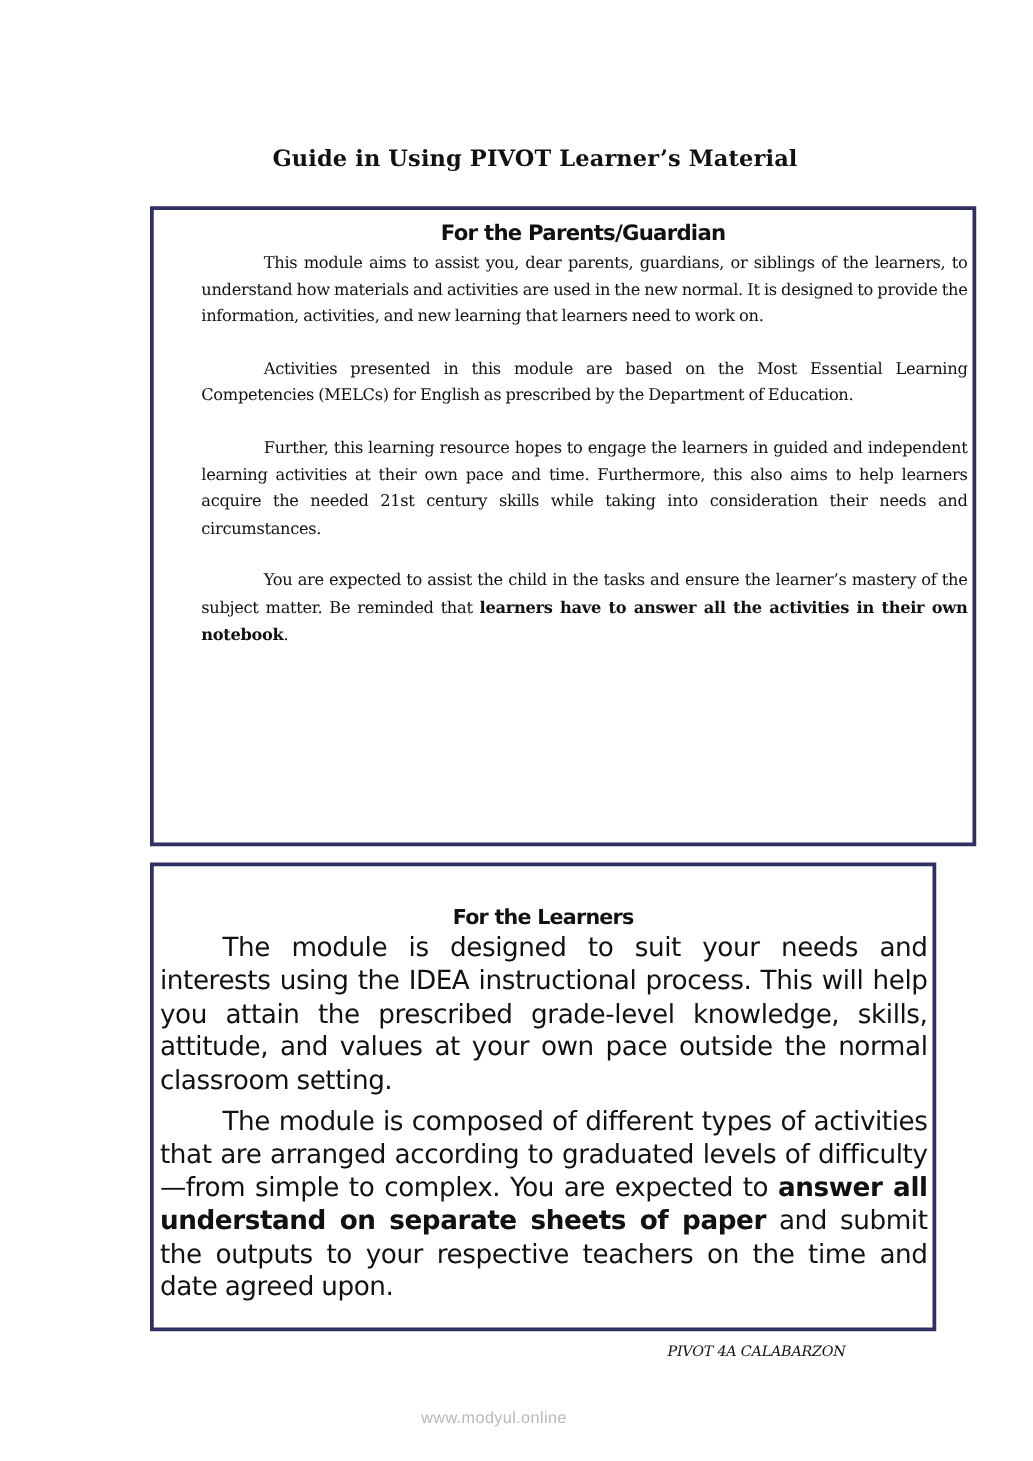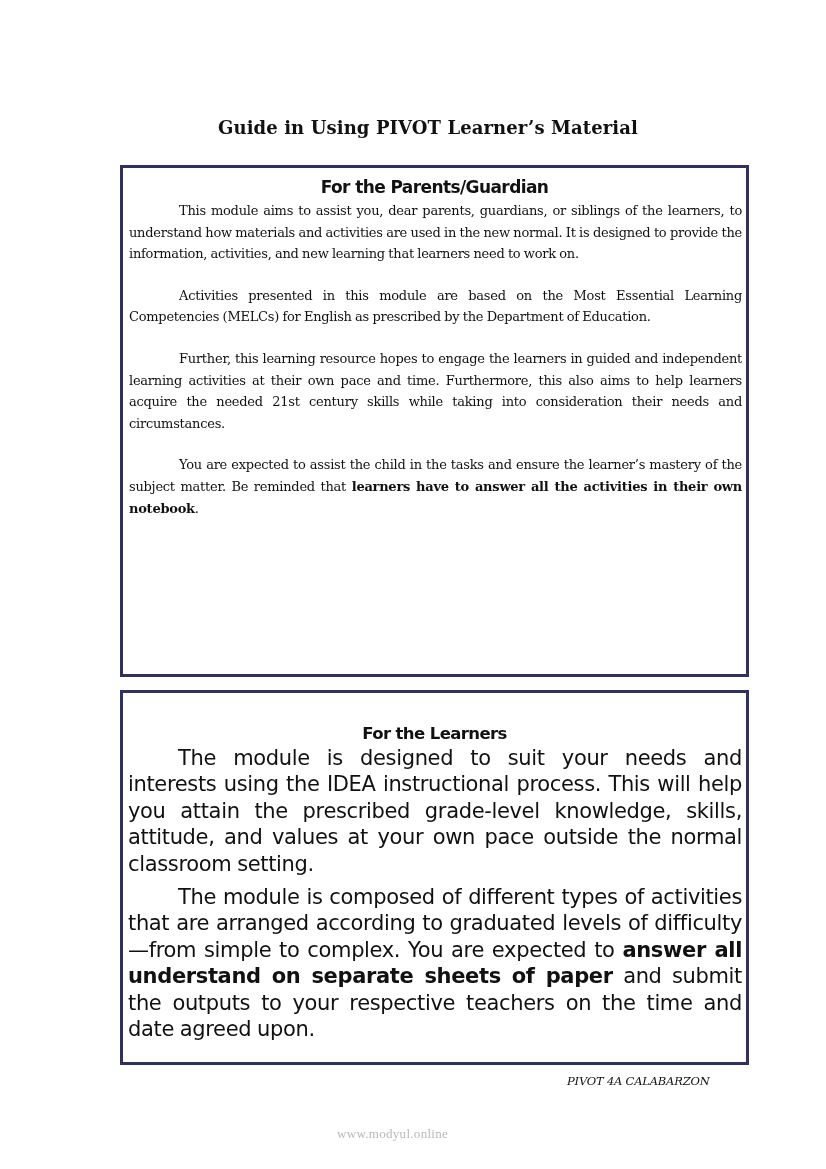--- a/index.html
+++ b/index.html
@@ -28,20 +28,21 @@
     .box {
       position: absolute;
       left: 120px;
       width: 623px;
       border: 3px solid #2f3163;
       box-sizing: content-box;
     }
     .box.parents {
       top: 165px;
       height: 506px;
+      padding-left: 32px;
     }
     .box.learners {
       top: 690px;
       height: 369px;
     }
     .box-heading {
       text-align: center;
       font-family: "DejaVu Sans", sans-serif;
       font-weight: bold;
       letter-spacing: -0.6px;
@@ -86,31 +87,31 @@
     .indent {
       display: inline-block;
       width: 50px;
     }
     b {
       font-weight: bold;
     }
     .footer-label {
       position: absolute;
       top: 1074px;
-      left: 567px;
+      left: 534px;
       font-family: "DejaVu Serif", serif;
       font-style: italic;
       font-size: 11.5px;
       letter-spacing: -0.2px;
     }
     .watermark {
       position: absolute;
       top: 1126px;
       left: 337px;
-      font-family: Liberation Serif, serif;
+      font-family: Liberation Sans, sans-serif;
       font-size: 13px;
       color: #b8b8b8;
       letter-spacing: 0.3px;
     }
   </style>
 </head>
 <body>
 
 <div class="page-title">Guide in Using PIVOT Learner’s Material</div>
 

